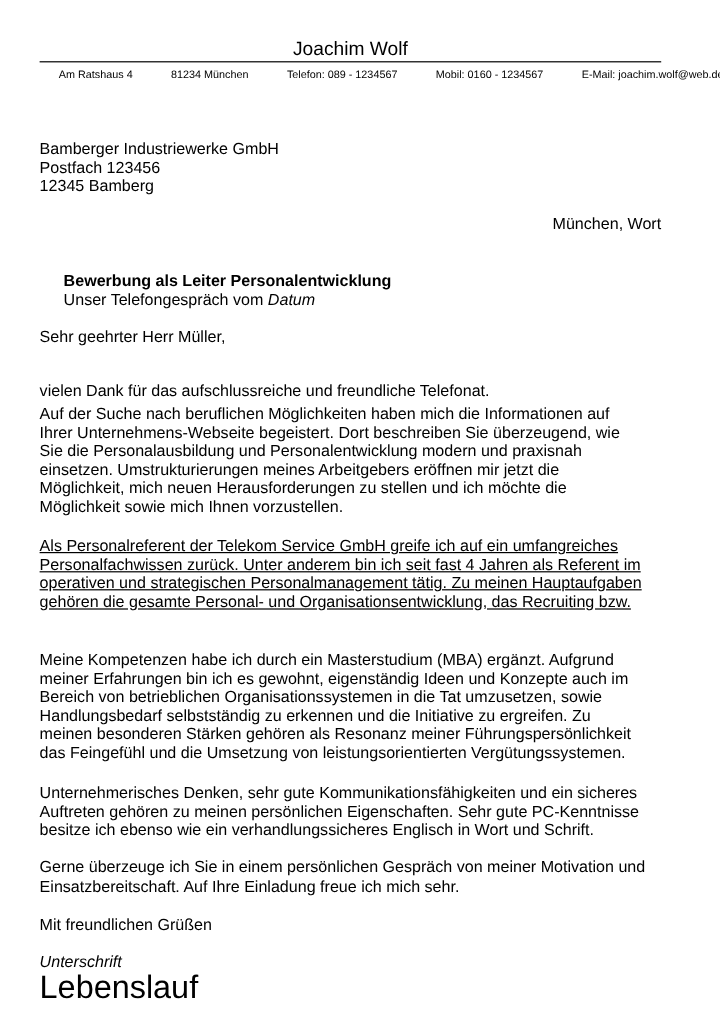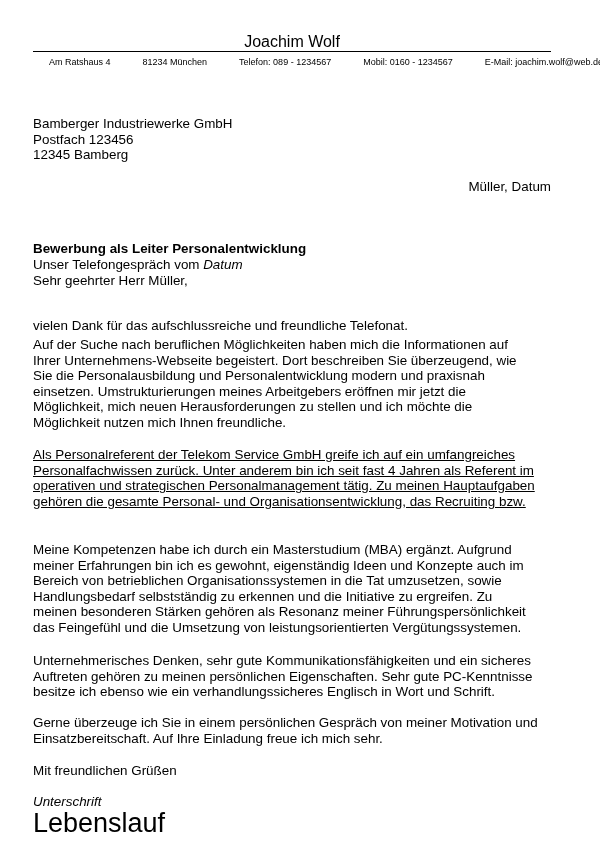--- a/index.html
+++ b/index.html
@@ -62,21 +62,21 @@
     .recipient { top: 116px; }
     .date-line {
       position: absolute;
       left: 33px;
       width: 518px;
       top: 179px;
       text-align: right;
       font-size: 13.4px;
       line-height: 15.6px;
     }
-    .subject { top: 241px; }
+    .subject { top: 226px; margin-left: 20px; }
     .subject .bold { font-weight: bold; }
     .italic { font-style: italic; }
     .salutation { top: 273px; }
     .p1 { top: 318px; }
     .p2 { top: 337px; }
     .p3 { top: 447px; text-decoration: underline; }
     .p4 { top: 542px; }
     .p5 { top: 653px; }
     .p6 { top: 715px; }
     .closing { top: 763px; }
@@ -101,40 +101,40 @@
   <div class="contact-line">
     <span>Am Ratshaus 4</span><span>81234 München</span><span>Telefon: 089 - 1234567</span><span>Mobil: 0160 - 1234567</span><span>E-Mail: joachim.wolf@web.de</span>
   </div>
 
   <div class="block recipient">
     <span class="line">Bamberger Industriewerke GmbH</span>
     <span class="line">Postfach 123456</span>
     <span class="line">12345 Bamberg</span>
   </div>
 
-  <div class="date-line">Müller, Datum</div>
+  <div class="date-line">München, Wort</div>
 
   <div class="block subject">
     <span class="line bold">Bewerbung als Leiter Personalentwicklung</span>
     <span class="line"><span>Unser Telefongespräch vom </span><span class="italic">Datum</span></span>
   </div>
 
   <div class="block salutation">Sehr geehrter Herr Müller,</div>
 
   <div class="block p1">
     <span class="line">vielen Dank für das aufschlussreiche und freundliche Telefonat.</span>
   </div>
 
   <div class="block p2">
     <span class="line">Auf der Suche nach beruflichen Möglichkeiten haben mich die Informationen auf</span>
     <span class="line">Ihrer Unternehmens-Webseite begeistert. Dort beschreiben Sie überzeugend, wie</span>
     <span class="line">Sie die Personalausbildung und Personalentwicklung modern und praxisnah</span>
     <span class="line">einsetzen. Umstrukturierungen meines Arbeitgebers eröffnen mir jetzt die</span>
     <span class="line">Möglichkeit, mich neuen Herausforderungen zu stellen und ich möchte die</span>
-    <span class="line">Möglichkeit nutzen mich Ihnen freundliche.</span>
+    <span class="line">Möglichkeit sowie mich Ihnen vorzustellen.</span>
   </div>
 
   <div class="block p3">
     <span class="line">Als Personalreferent der Telekom Service GmbH greife ich auf ein umfangreiches</span>
     <span class="line">Personalfachwissen zurück. Unter anderem bin ich seit fast 4 Jahren als Referent im</span>
     <span class="line">operativen und strategischen Personalmanagement tätig. Zu meinen Hauptaufgaben</span>
     <span class="line">gehören die gesamte Personal- und Organisationsentwicklung, das Recruiting bzw.</span>
   </div>
 
   <div class="block p4">

